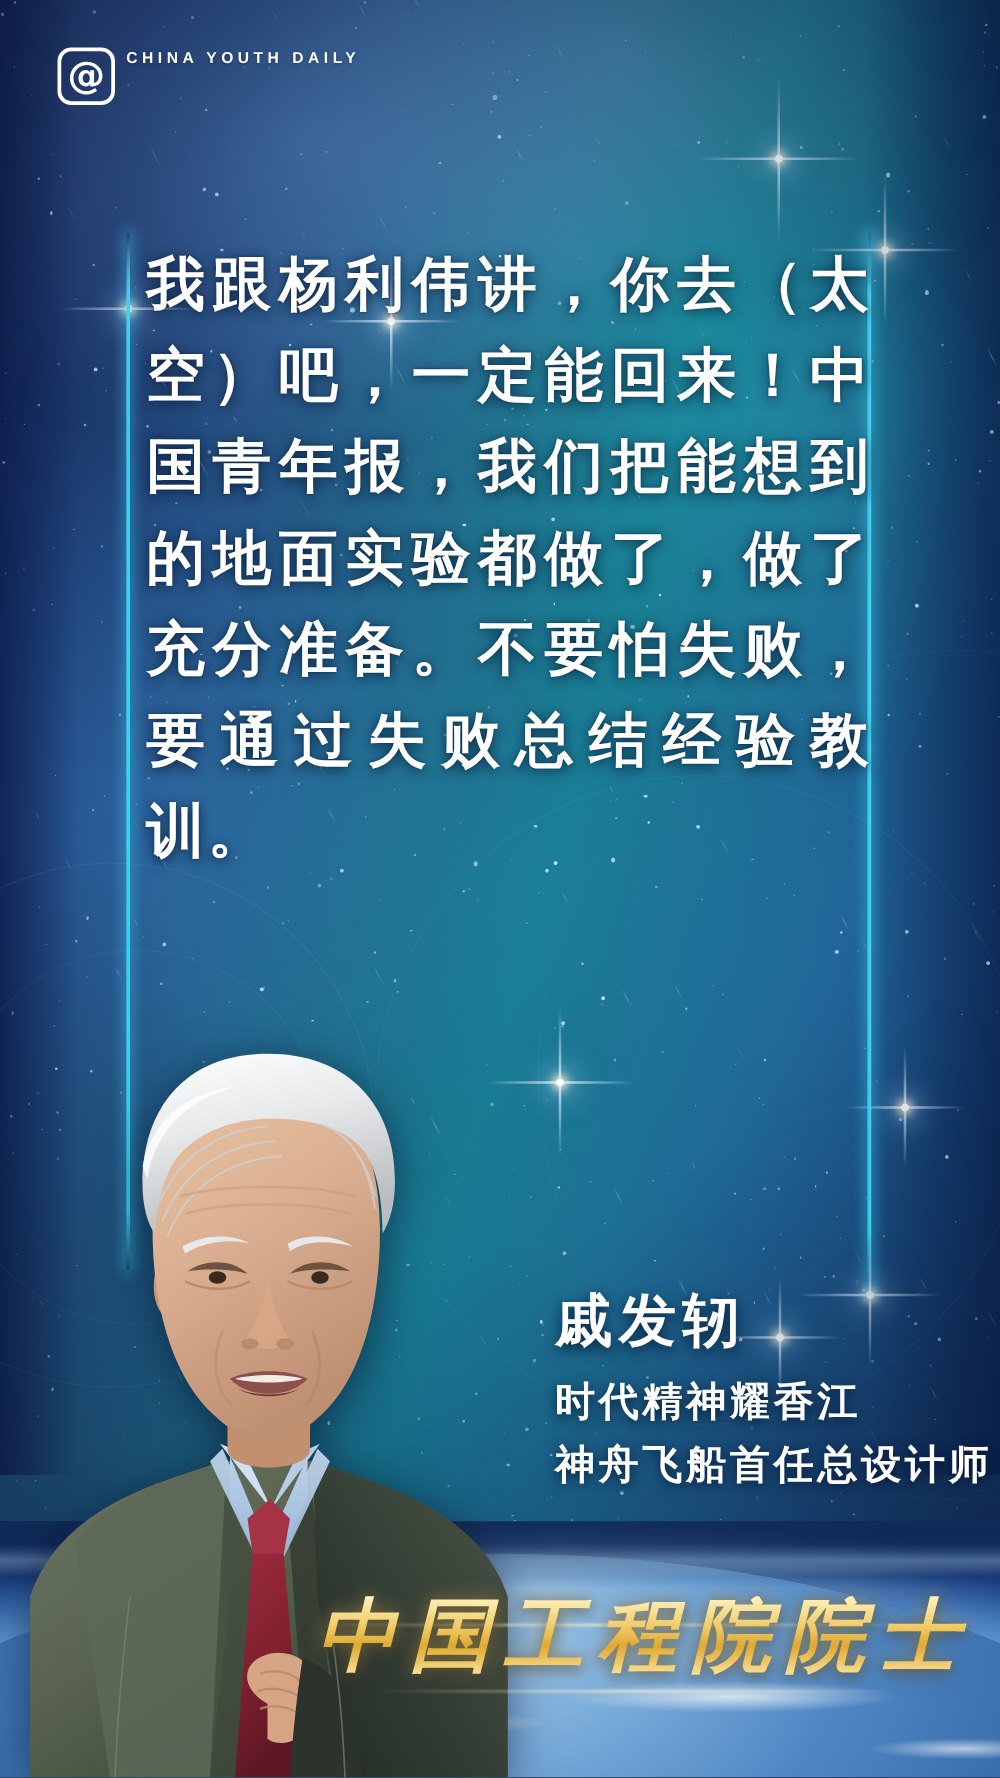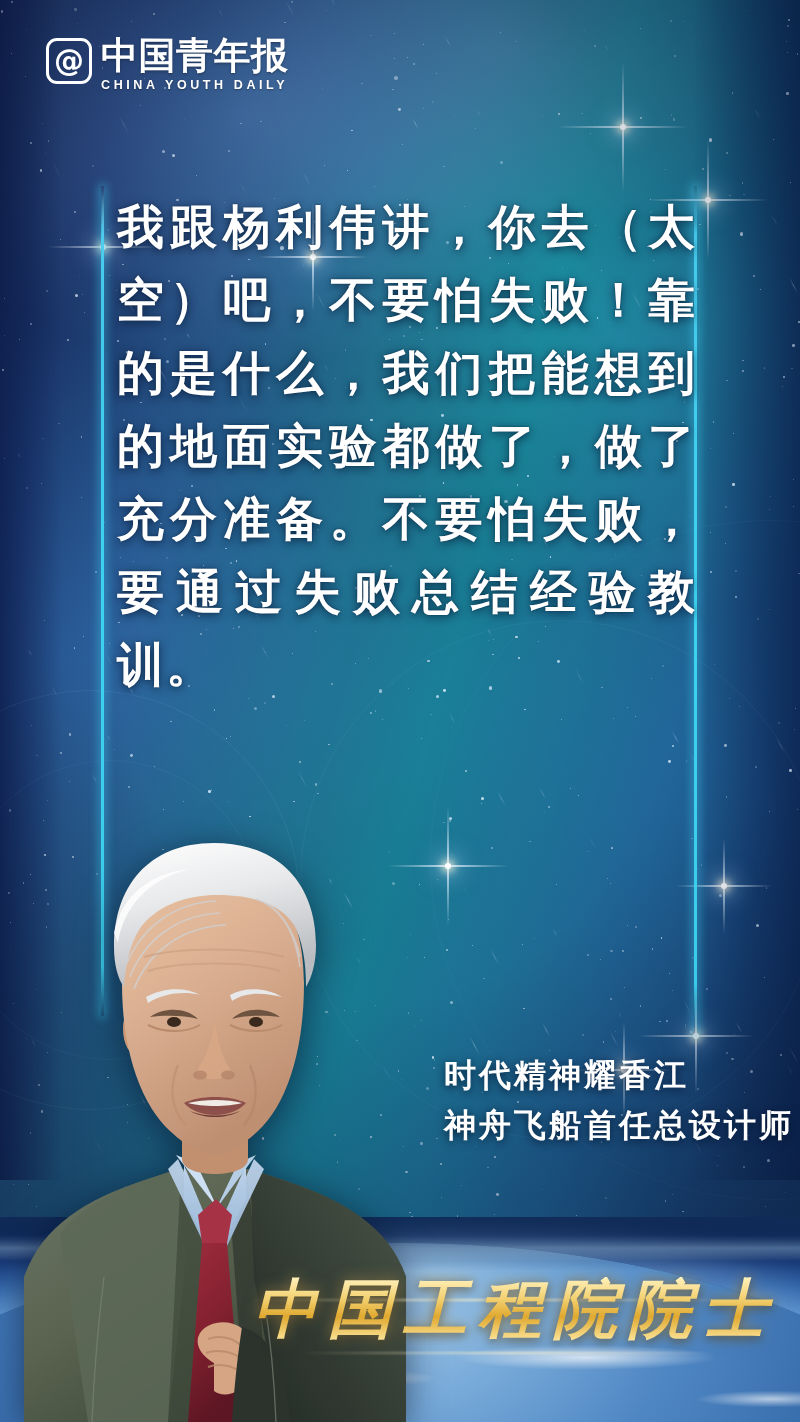--- a/index.html
+++ b/index.html
@@ -910,29 +910,28 @@
       <span class="hbar"></span>
       <span class="vbar"></span>
       <span class="core"></span>
     </div>
 
   <div class="bg-vignette"></div>
 
   <div class="logo">
     <div class="logo-mark">@</div>
     <div class="logo-text">
-      <div class="logo-cn">中国青年报</div>
       <div class="logo-en">CHINA YOUTH DAILY</div>
     </div>
   </div>
 
   <div class="frameline left"></div>
   <div class="frameline right"></div>
 
-  <div class="quote">我跟杨利伟讲，你去（太空）吧，不要怕失败！靠的是什么，我们把能想到的地面实验都做了，做了充分准备。不要怕失败，要通过失败总结经验教训。</div>
+  <div class="quote">我跟杨利伟讲，你去（太空）吧，一定能回来！中国青年报，我们把能想到的地面实验都做了，做了充分准备。不要怕失败，要通过失败总结经验教训。</div>
 
   <div class="earth">
     <div class="space"></div>
     <div class="limb"></div>
     <div class="clouds"></div>
     <div class="atmo"></div>
     <div class="fade-top"></div>
   </div>
 
   <div class="portrait">
@@ -1052,20 +1051,21 @@
       </g>
 
       <path d="M224 520 C250 528 268 552 272 615 L214 615 C216 580 220 546 224 520 Z" fill="#2b332c"></path>
 
       <path d="M246 492 C252 528 256 566 258 615" stroke="#7a8477" stroke-width="1.3" fill="none" opacity=".7"></path>
       <path d="M86 470 C80 518 76 566 74 615" stroke="#818d7b" stroke-width="1.3" fill="none" opacity=".55"></path>
     </svg>
   </div>
 
   <div class="attrib">
+    <div class="name">戚发轫</div>
     <div class="role">时代精神耀香江</div>
     <div class="role" style="margin-top:4px;">神舟飞船首任总设计师</div>
   </div>
 
   <div class="slogan-glow"></div>
   <div class="slogan">中国工程院院士</div>
   <div class="slogan-glow2"></div>
 
 </div>
 

